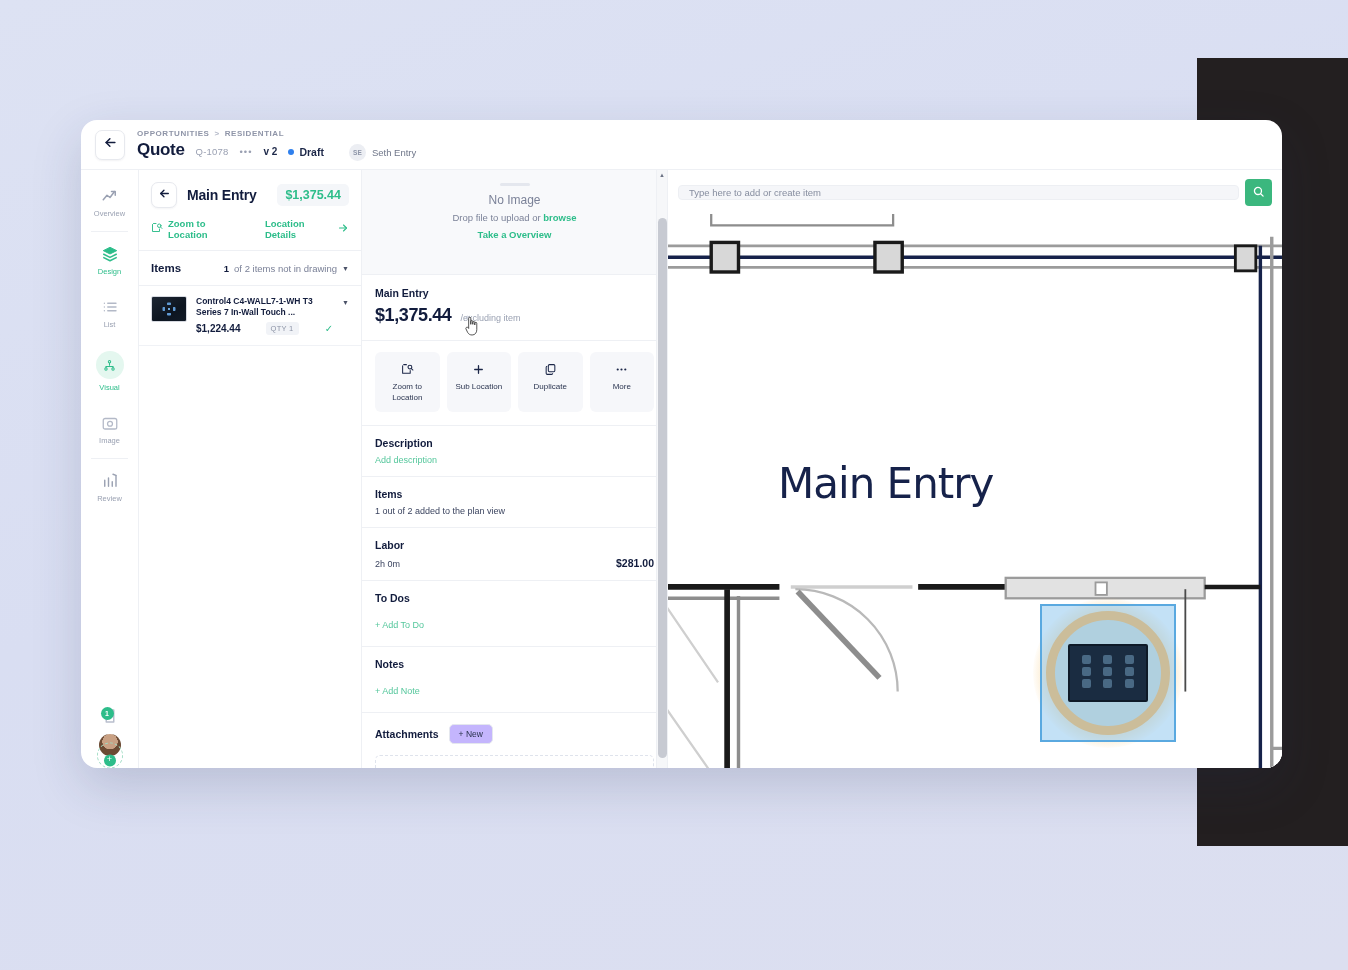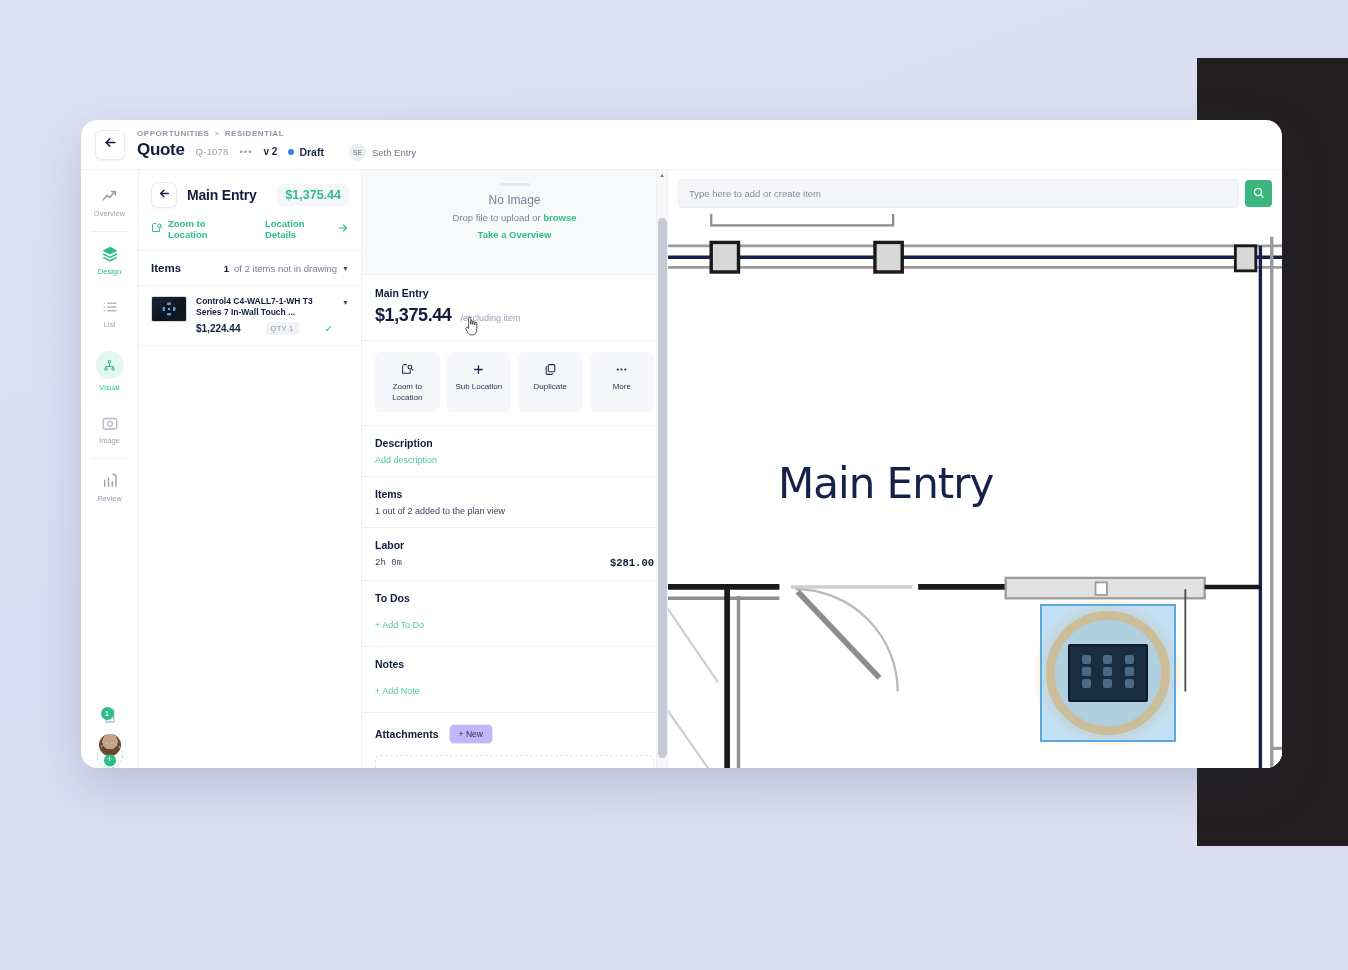--- a/index.html
+++ b/index.html
@@ -247,21 +247,21 @@
     flex: 1; background: #f6f7fa; border-radius: 6px;
     padding: 9px 2px 8px 2px; text-align: center;
   }
   .qb-ico { height: 16px; display: flex; align-items: center; justify-content: center; color: #1c2748; margin-bottom: 5px; }
   .qb-ico svg { width: 13px; height: 13px; }
   .qb-label { font-size: 8px; color: #2b3550; line-height: 1.35; font-weight: 500; }
   .sec { padding: 11px 13px; border-bottom: 1px solid #eef0f4; }
   .sec-h { font-size: 10.5px; font-weight: 700; color: #121c3d; margin-bottom: 6px; }
   .sec-sub { font-size: 9px; color: #3c4560; }
   .sec-link { font-size: 9px; color: #55c79c; font-weight: 500; }
-  .sec-row { display: flex; align-items: center; justify-content: space-between; font-family: Liberation Mono, monospace; }
+  .sec-row { display: flex; align-items: flex-end; justify-content: space-between; }
   .sec-amt { font-size: 10.5px; font-weight: 700; color: #121c3d; }
   .sec.tall { padding-bottom: 16px; }
   .sec.tall .sec-h { margin-bottom: 16px; }
   .attach-head { display: flex; align-items: center; gap: 10px; }
   .btn-new {
     border: 1px solid #e4e7ee; border-radius: 5px; background: #c4b5fd;
     font-size: 8.5px; color: #27304a; padding: 4px 9px; font-weight: 500;
   }
   .attach-drop {
     margin-top: 11px; height: 26px;
@@ -280,21 +280,21 @@
   
   .plan {
     flex: 1; position: relative; background: #fff; overflow: hidden;
   }
   .search-wrap {
     display: flex; align-items: center; gap: 6px;
     padding: 9px 10px 8px 10px;
     background: #fff;
   }
   .search-input {
-    flex: 1; height: 29px; background: #f5f6f9;
+    flex: 1; height: 15px; background: #f5f6f9;
     border: 1px solid #edeff3; border-radius: 4px;
     display: flex; align-items: center; padding: 0 10px;
     font-size: 9.5px; color: #868d9f;
   }
   .search-btn {
     width: 27px; height: 27px; flex: 0 0 27px;
     background: #3bb77e; border-radius: 4px;
     display: flex; align-items: center; justify-content: center;
   }
   .search-btn svg { width: 13px; height: 13px; }

